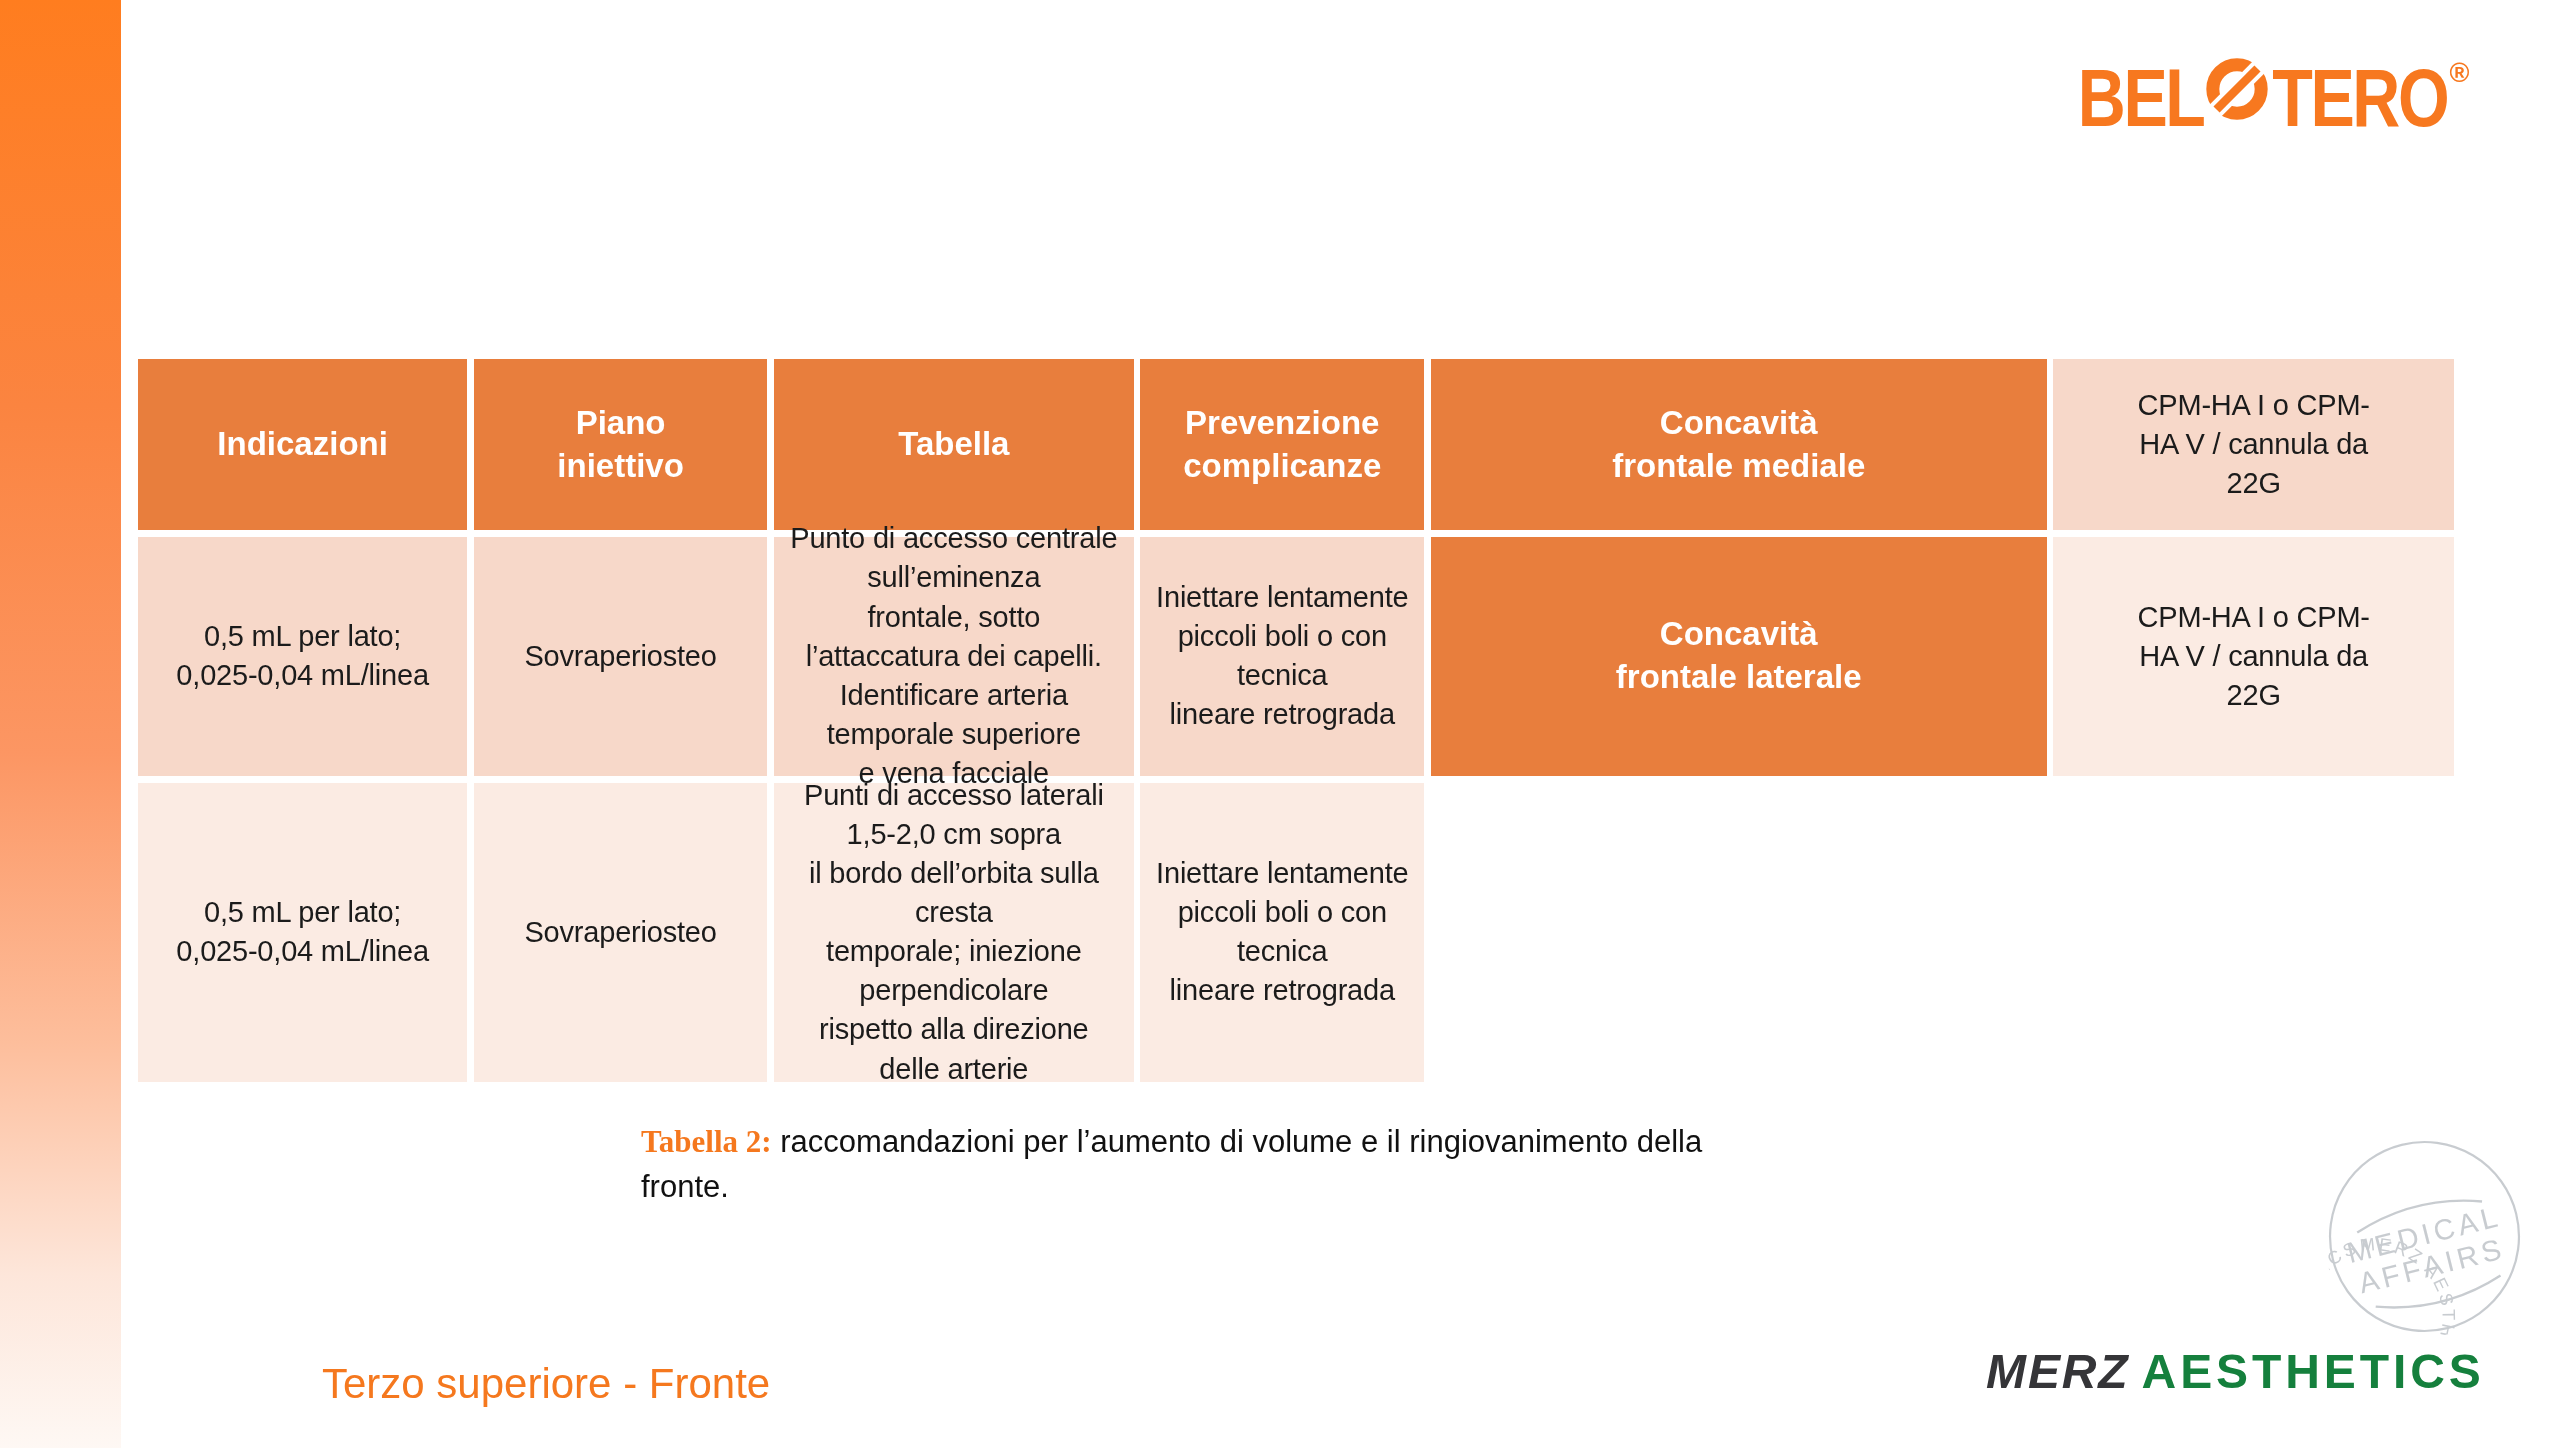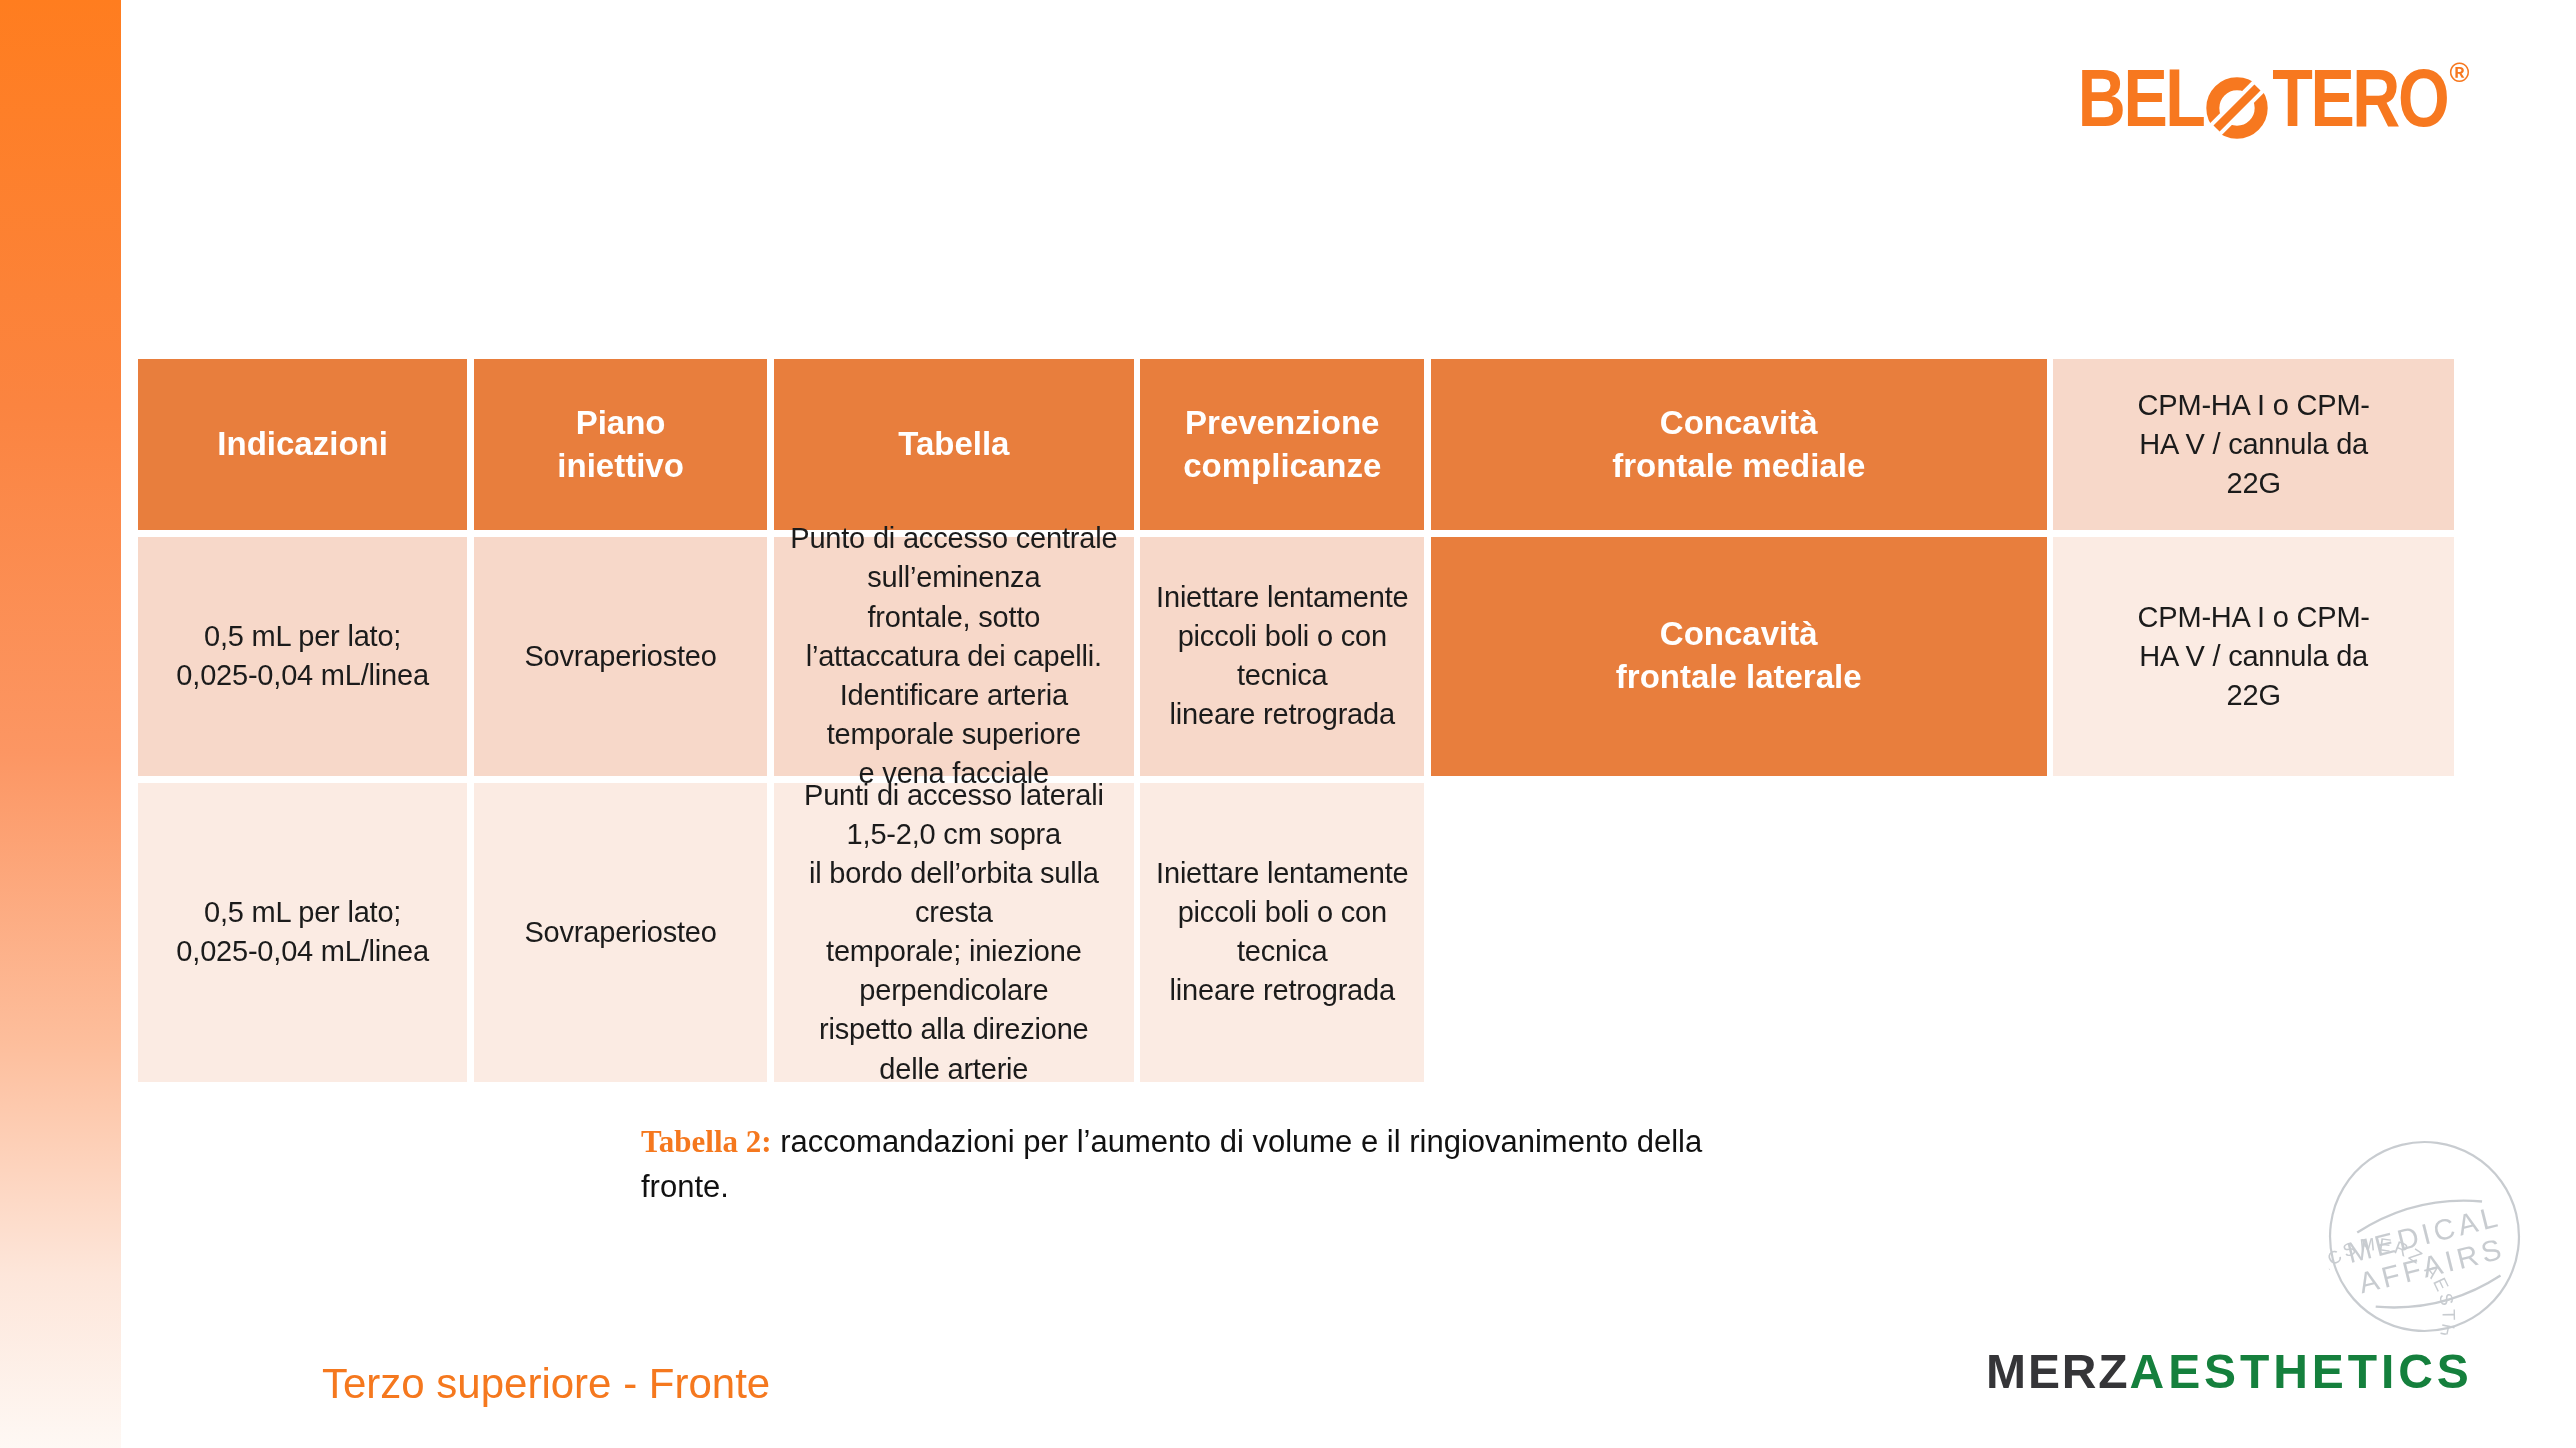--- a/index.html
+++ b/index.html
@@ -4,21 +4,21 @@
 <style>
   html,body{margin:0;padding:0;background:#ffffff;}
   body{font-family:"Liberation Sans", sans-serif;}
   .slide{position:relative;width:2576px;height:1449px;background:#ffffff;overflow:hidden;}
 
   
   .accent-bar{position:absolute;left:0;top:0;width:121px;height:1449px;
     background:linear-gradient(to bottom,#FF7D1F 0%,#FB8440 28%,#FC9663 52%,#FDBE9C 72%,#FDE6DA 88%,#FEF8F4 100%);}
 
   
-  .belotero{position:absolute;left:2077px;top:58px;display:flex;align-items:flex-end;
+  .belotero{position:absolute;left:2077px;top:58px;display:flex;align-items:flex-start;
     color:#F7781F;font-weight:700;font-size:81px;line-height:1;white-space:nowrap;}
   .belotero .ltext{display:block;letter-spacing:-2.9px;transform:scaleX(0.82);}
   .belotero .pre{margin:0 -13.5px;}
   .belotero .post{margin:0 -18.4px;}
   .logo-o{width:62px;height:62px;margin:0 2.9px;flex:0 0 auto;}
   .belotero sup{font-size:27px;font-weight:700;align-self:flex-start;margin-top:1.9px;margin-left:1.9px;letter-spacing:0;}
 
   
   .rec-table{position:absolute;left:138px;top:359px;width:2316px;display:grid;
     grid-template-columns:346fr 308fr 378fr 298fr 647fr 421fr;
@@ -33,21 +33,21 @@
   
   .caption{position:absolute;left:641px;top:1120px;width:1145px;
     font-size:31px;line-height:1.45;color:#111111;}
   .caption .cap-label{color:#F5781E;font-weight:700;font-family:Liberation Serif, serif;}
 
   
   .footer-section{position:absolute;left:322px;top:1360px;font-size:42px;color:#F5781E;}
 
   
   .merz-logo{position:absolute;left:1986px;top:1348px;font-size:48px;line-height:1;white-space:nowrap;}
-  .merz-logo .merz{font-weight:700;letter-spacing:1.9px;color:#353538;margin-right:0;}
+  .merz-logo .merz{font-weight:700;letter-spacing:1.9px;color:#353538;margin-right:12px;font-style:italic;}
   .merz-logo .aesthetics{font-weight:700;letter-spacing:3.9px;color:#15803d;}
 
   
   .stamp{position:absolute;left:2324px;top:1136px;width:201px;height:201px;
     transform:rotate(-14deg);opacity:0.9;}
 </style>
 </head>
 <body>
 
 <div class="slide">

